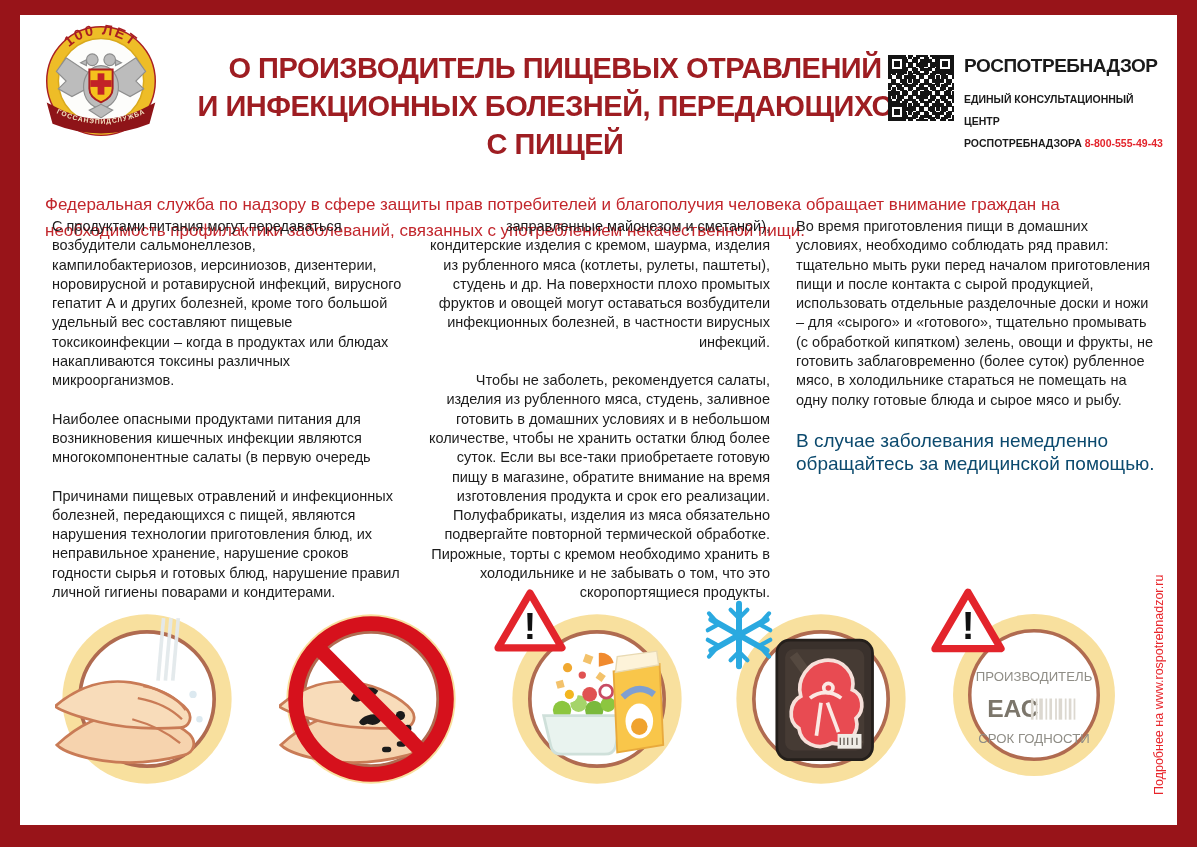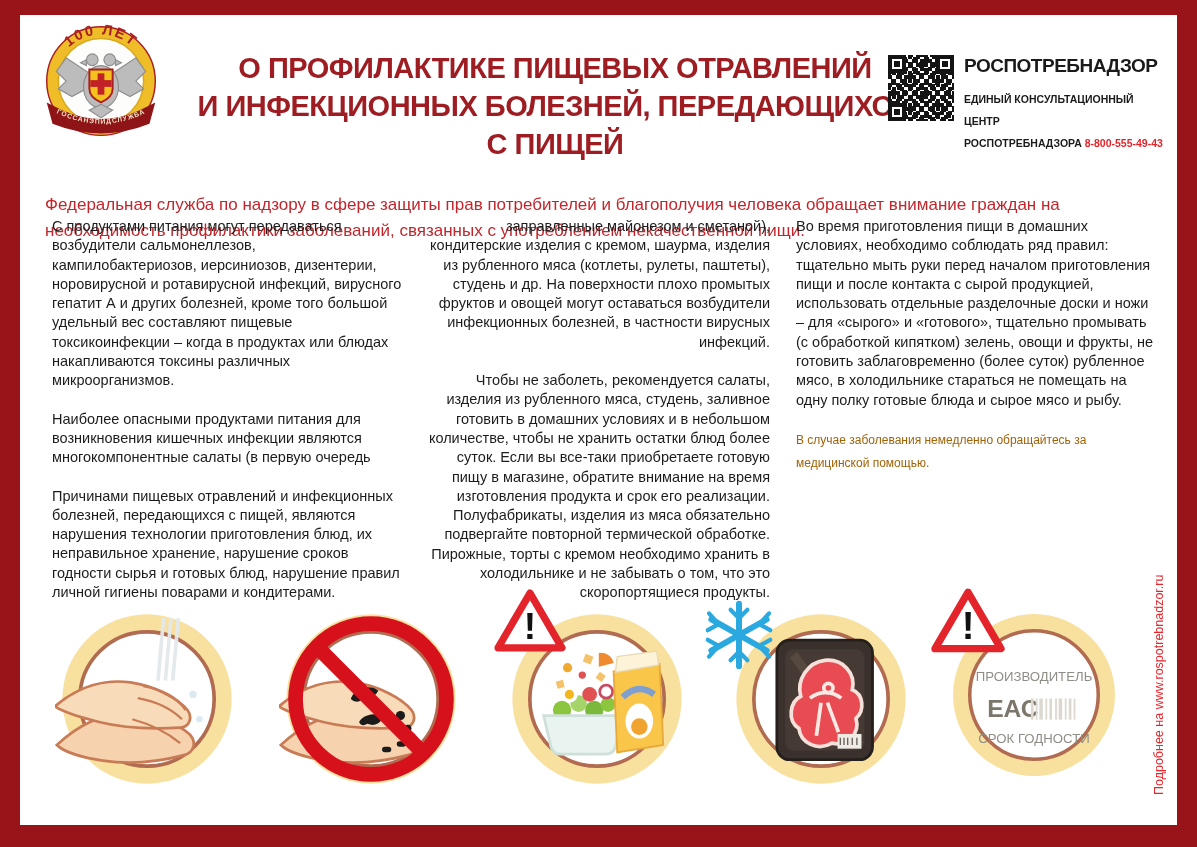--- a/index.html
+++ b/index.html
@@ -25,21 +25,21 @@
   .agency-phone { color:#e3242b; }
 
   
   .intro { position:absolute; left:25px; top:131px; width:1100px;
            color:#c2262c; font-size:17px; line-height:26px;margin-top:46px; }
 
   
   .col { position:absolute; top:202px; width:350px; color:#1c1c1c; font-size:14.5px; line-height:19.3px; }
   .col-1 { left:32px; } .col-2 { left:400px;text-align:right; } .col-3 { left:776px; width:360px; }
   .col p { margin-bottom:19px; }
-  .alert { color:#a16207; font-size:12px; line-height:23px; margin-top:2px; }
+  .alert { color:#0c4a6e; font-size:19px; line-height:23px; margin-top:2px; }
 
   
   .icon-wrap { position:absolute; top:592px; width:184px; height:184px; }
   .iw-1 { left:35px; } .iw-2 { left:259px; } .iw-3 { left:485px; } .iw-4 { left:709px; } .iw-5 { left:926px; width:176px; height:176px; }
   .icon-wrap > svg.main { width:100%; height:100%; display:block; }
   .overlay { position:absolute; }
   .tri-3 { left:-12px; top:-19px; width:74px; height:66px; }
   .tri-5 { left:-16px; top:-20px; width:76px; height:68px; }
   .snow-4 { left:-26px; top:-8px; width:72px; height:72px; }
   svg text { font-family:"Liberation Sans", sans-serif; }
@@ -84,21 +84,21 @@
         <rect x="59" y="61" width="22" height="7" fill="#c22127"></rect>
       </g>
 
       <path d="M14,84 L30,92 Q70,110 110,92 L126,84 L120,106 Q70,126 20,106 Z" fill="#8e1418"></path>
       <text font-size="7" font-weight="bold" fill="#f3e2c2" letter-spacing="1">
         <textPath href="#arcBottom" startOffset="50%" text-anchor="middle">ГОССАНЭПИДСЛУЖБА</textPath>
       </text>
     </svg>
 
     <div class="title">
-      <div>О ПРОФИЛАКТИКЕ ПИЩЕВЫХ ОТРАВЛЕНИЙ</div>
+      <div>О ПРОИЗВОДИТЕЛЬ ПИЩЕВЫХ ОТРАВЛЕНИЙ</div>
       <div>И ИНФЕКЦИОННЫХ БОЛЕЗНЕЙ, ПЕРЕДАЮЩИХСЯ С ПИЩЕЙ</div>
     </div>
 
     <div class="qr">
       <span class="finder f-tl"></span>
       <span class="finder f-tr"></span>
       <span class="finder f-bl"></span>
     </div>
 
     <div class="agency">

